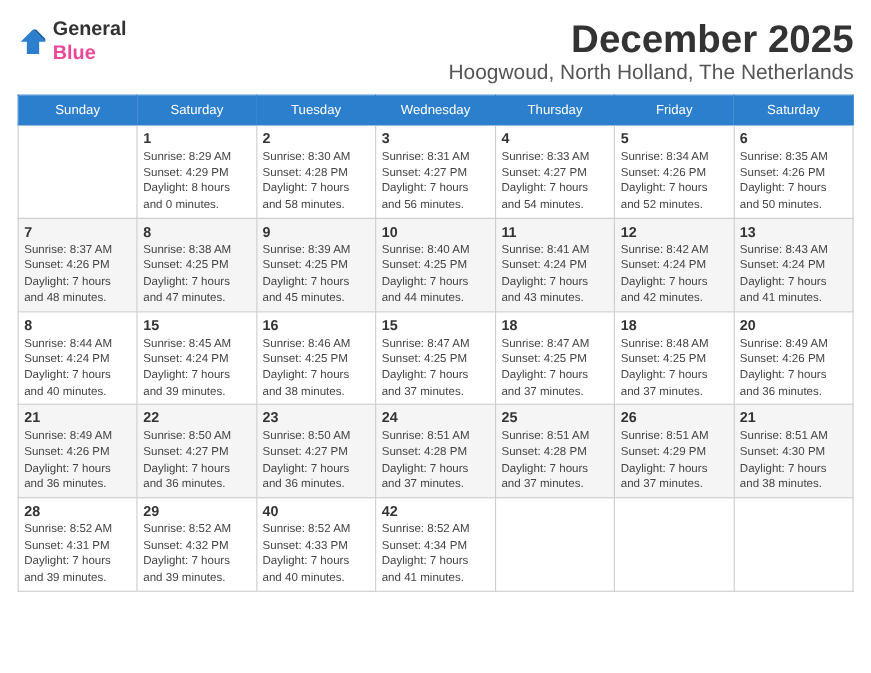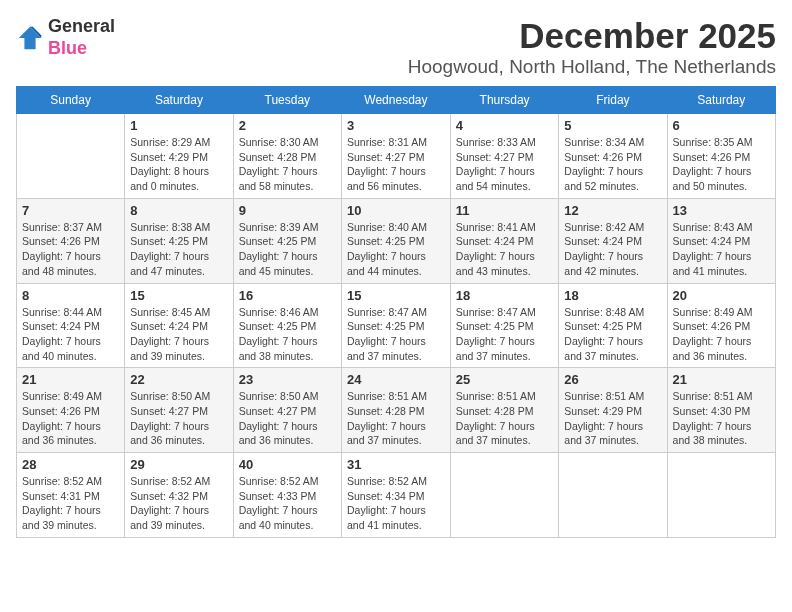--- a/index.html
+++ b/index.html
@@ -242,21 +242,21 @@
         </td>
         <td>
           <span class="day-number">29</span>
           <div class="day-info">Sunrise: 8:52 AM<br>Sunset: 4:32 PM<br>Daylight: 7 hours<br>and 39 minutes.</div>
         </td>
         <td>
           <span class="day-number">40</span>
           <div class="day-info">Sunrise: 8:52 AM<br>Sunset: 4:33 PM<br>Daylight: 7 hours<br>and 40 minutes.</div>
         </td>
         <td>
-          <span class="day-number">31</span>
+          <span class="day-number">42</span>
           <div class="day-info">Sunrise: 8:52 AM<br>Sunset: 4:34 PM<br>Daylight: 7 hours<br>and 41 minutes.</div>
         </td>
         <td class="empty-cell"></td>
         <td class="empty-cell"></td>
         <td class="empty-cell"></td>
       </tr>
     </tbody>
 </table>
 
 </body></html>

